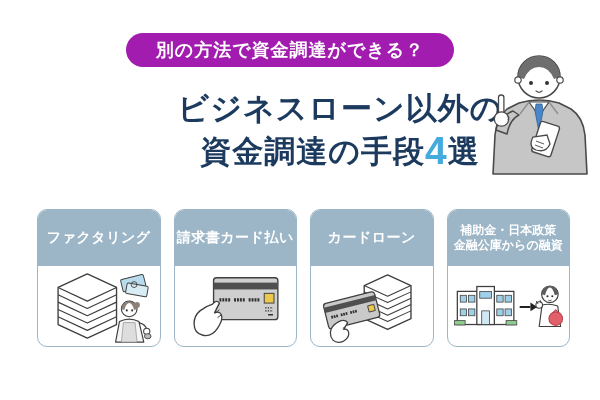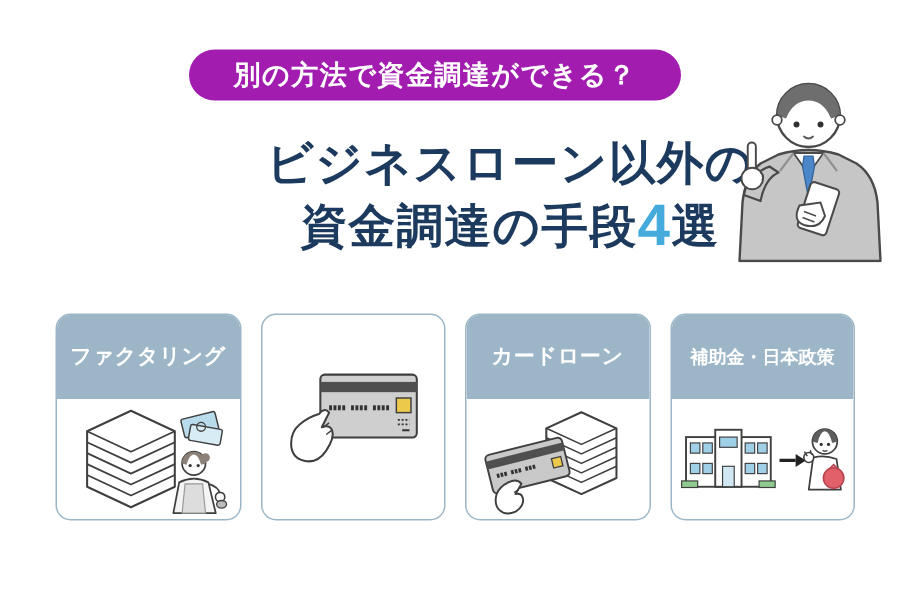--- a/index.html
+++ b/index.html
@@ -103,20 +103,23 @@
           <path d="M77,55 Q87,50 97,55 L102,76 L73,76 Z" fill="#f4f4f4" stroke="#3f3f3f" stroke-width="1.2" stroke-linejoin="round"></path>
           <path d="M81,56 L93,56 L95,76 L79,76 Z" fill="#dddddd" stroke="#9a9a9a" stroke-width="0.8"></path>
           <path d="M97,56 Q104,58 105,63" stroke="#3f3f3f" stroke-width="1.2" fill="none"></path>
           <circle cx="105" cy="65" r="3.2" fill="#ffffff" stroke="#3f3f3f" stroke-width="1.1"></circle>
           <ellipse cx="106" cy="70" rx="3.4" ry="2.6" fill="#bbbbbb" stroke="#3f3f3f" stroke-width="0.9"></ellipse>
         </svg>
       </div>
     </div>
 
     <div class="card">
+      <div class="card-header">
+        <span>請求書カード払い</span>
+      </div>
       <div class="card-body">
         <svg viewBox="0 0 112 78" width="112" height="76">
 
           <rect x="34" y="10" width="66" height="43" rx="3" fill="#cfcfcf" stroke="#3f3f3f" stroke-width="1.4"></rect>
           <rect x="34" y="15" width="66" height="7" fill="#4f4f4f"></rect>
           <g fill="#333333">
             <rect x="40" y="31" width="2" height="3.4"></rect>
               <rect x="43" y="31" width="2" height="3.4"></rect>
               <rect x="46" y="31" width="2" height="3.4"></rect>
               <rect x="49" y="31" width="2" height="3.4"></rect>
@@ -168,20 +171,21 @@
 
           <path d="M22,55 Q28,52 31,56 L27,63 Q31,62 32,66 Q33,71 27,75 Q20,78 16,74 Q12,70 14,63 Q16,58 22,55 Z" fill="#ffffff" stroke="#3f3f3f" stroke-width="1.3" stroke-linejoin="round"></path>
           <path d="M26,62 l3,-2" stroke="#3f3f3f" stroke-width="1" fill="none"></path>
         </svg>
       </div>
     </div>
 
     <div class="card">
       <div class="card-header small">
         <span>補助金・日本政策</span>
+        <span>金融公庫からの融資</span>
       </div>
       <div class="card-body">
         <svg viewBox="0 0 112 78" width="112" height="76">
 
           <rect x="4" y="24" width="58" height="34" fill="#ffffff" stroke="#3f3f3f" stroke-width="1.3"></rect>
           <rect x="24" y="19" width="18" height="39" fill="#ffffff" stroke="#3f3f3f" stroke-width="1.3"></rect>
           <g fill="#9fd0e8" stroke="#3f3f3f" stroke-width="0.8">
             <rect x="7" y="28" width="6.5" height="7"></rect>
               <rect x="15.5" y="28" width="6.5" height="7"></rect>
             <rect x="44.5" y="28" width="6.5" height="7"></rect>

